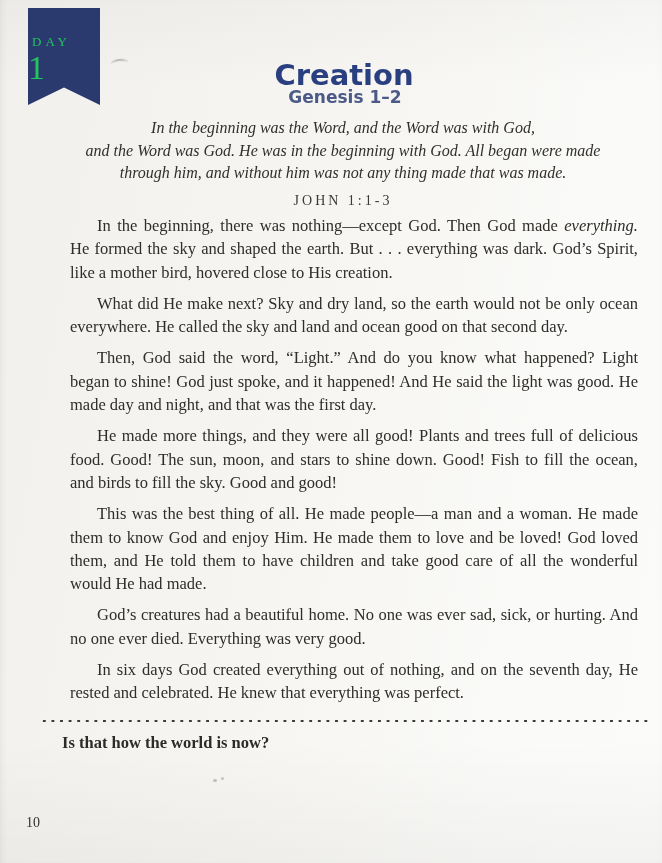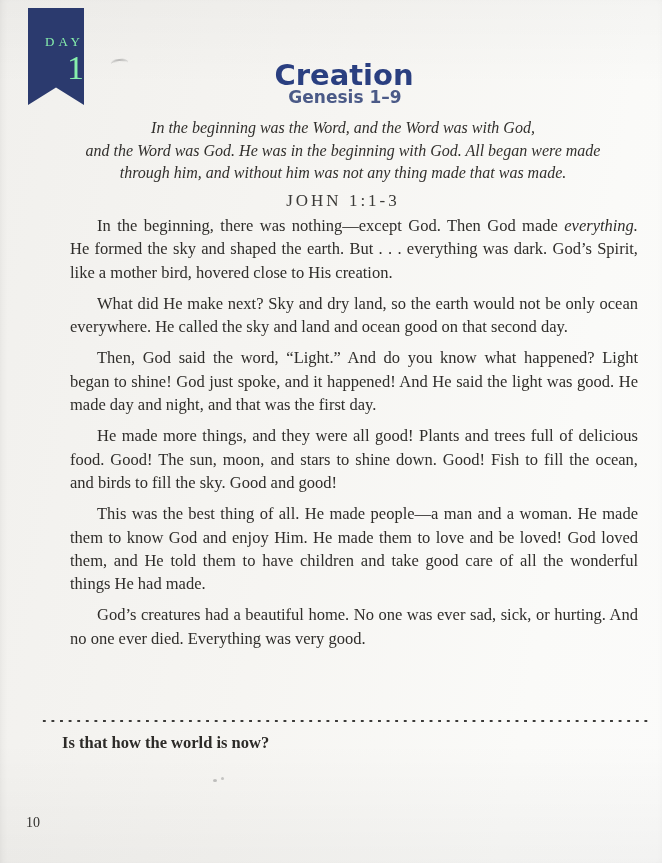--- a/index.html
+++ b/index.html
@@ -11,24 +11,24 @@
     background:
       linear-gradient(180deg, rgba(0,0,0,0.025), rgba(0,0,0,0) 10%, rgba(0,0,0,0) 86%, rgba(0,0,0,0.035)),
       linear-gradient(100deg, #f1f0ed 0%, #f6f5f2 45%, #fafaf8 80%, #fbfbfa 100%);
     font-family:"Liberation Serif","DejaVu Serif",serif;
     color:var(--body-text,#2f2d2a);
     box-shadow: inset 6px 0 10px -7px rgba(0,0,0,.10), inset -4px 0 8px -6px rgba(0,0,0,.05);
   }
 
   
   .ribbon{
-    position:absolute; left:28px; top:8px; width:56px; height:97px;
+    position:absolute; left:28px; top:8px; width:72px; height:97px;
     background:var(--ribbon-navy,#2b3a6e);
     clip-path:polygon(0 0,100% 0,100% 100%,50% 82%,0 100%);
-    text-align:right; color:#86efac;
+    text-align:left; color:#22c55e;
   }
   .ribbon .day-label{
     display:block; margin-top:26px;
     font-family:"Liberation Serif",serif;
     font-size:13px; letter-spacing:4px; padding-left:4px; font-weight:500;
   }
   .ribbon .day-number{
     display:block; margin-top:0px;
     font-family:"Liberation Serif",serif;
     font-size:34px; line-height:36px; font-weight:400;
@@ -51,21 +51,21 @@
   }
 
   
   .epigraph{
     position:absolute; left:48px; top:117px; width:590px;
     text-align:center; font-style:italic;
     font-size:16px; line-height:22.5px; color:#312f2c;
   }
   .epigraph .ref{
     font-style:normal; margin-top:5px;
-    font-size:17px; letter-spacing:3px; color:#3b3a37;
+    font-size:14px; letter-spacing:3px; color:#3b3a37;
   }
 
   
   .body-block{
     position:absolute; left:62px; top:206px; width:584px;
     text-align:justify;
     font-size:16.5px; line-height:23.3px;
   }
   .body-block p{margin:8px; text-indent:27px;}
   .body-block .it{font-style:italic;}
@@ -102,36 +102,37 @@
 <body>
 
 <div class="page">
 
   <div class="ribbon">
     <span class="day-label">DAY</span>
     <span class="day-number">1</span>
   </div>
 
   <h1 class="title">Creation</h1>
-  <h2 class="subtitle">Genesis 1–9</h2>
+  <h2 class="subtitle">Genesis 1–2</h2>
 
   <div class="epigraph">
     <div>In the beginning was the Word, and the Word was with God,</div>
     <div>and the Word was God. He was in the beginning with God. All began were made</div>
     <div>through him, and without him was not any thing made that was made.</div>
     <div class="ref">JOHN 1:1-3</div>
   </div>
 
   <div class="body-block">
       <p><span>In the beginning, there was nothing—except God. Then God made </span><span class="it">everything.</span><span> He formed the sky and shaped the earth. But&nbsp;.&nbsp;.&nbsp;. everything was dark. God’s Spirit, like a mother bird, hovered close to His creation.</span></p>
       <p><span>What did He make next? Sky and dry land, so the earth would not be only ocean everywhere. He called the sky and land and ocean good on that second day.</span></p>
       <p><span>Then, God said the word, “Light.” And do you know what happened? Light began to shine! God just spoke, and it happened! And He said the light was good. He made day and night, and that was the first day.</span></p>
       <p><span>He made more things, and they were all good! Plants and trees full of delicious food. Good! The sun, moon, and stars to shine down. Good! Fish to fill the ocean, and birds to fill the sky. Good and good!</span></p>
-      <p><span>This was the best thing of all. He made people—a man and a woman. He made them to know God and enjoy Him. He made them to love and be loved! God loved them, and He told them to have children and take good care of all the wonderful things He had made.</span></p>
+      <p><span>This was the best thing of all. He made people—a man and a woman. He made them to know God and enjoy Him. He made them to love and be loved! God loved them, and He told them to have children and take good care of all the wonderful would He had made.</span></p>
       <p><span>God’s creatures had a beautiful home. No one was ever sad, sick, or hurting. And no one ever died. Everything was very good.</span></p>
+      <p><span>In six days God created everything out of nothing, and on the seventh day, He rested and celebrated. He knew that everything was perfect.</span></p>
     </div>
 
   <div class="dotted"></div>
 
   <div class="question">Is that how the world is now?</div>
 
   <div class="pagenum">10</div>
 
   <div class="artifact squiggle"></div>
   <div class="artifact speck1"></div>

